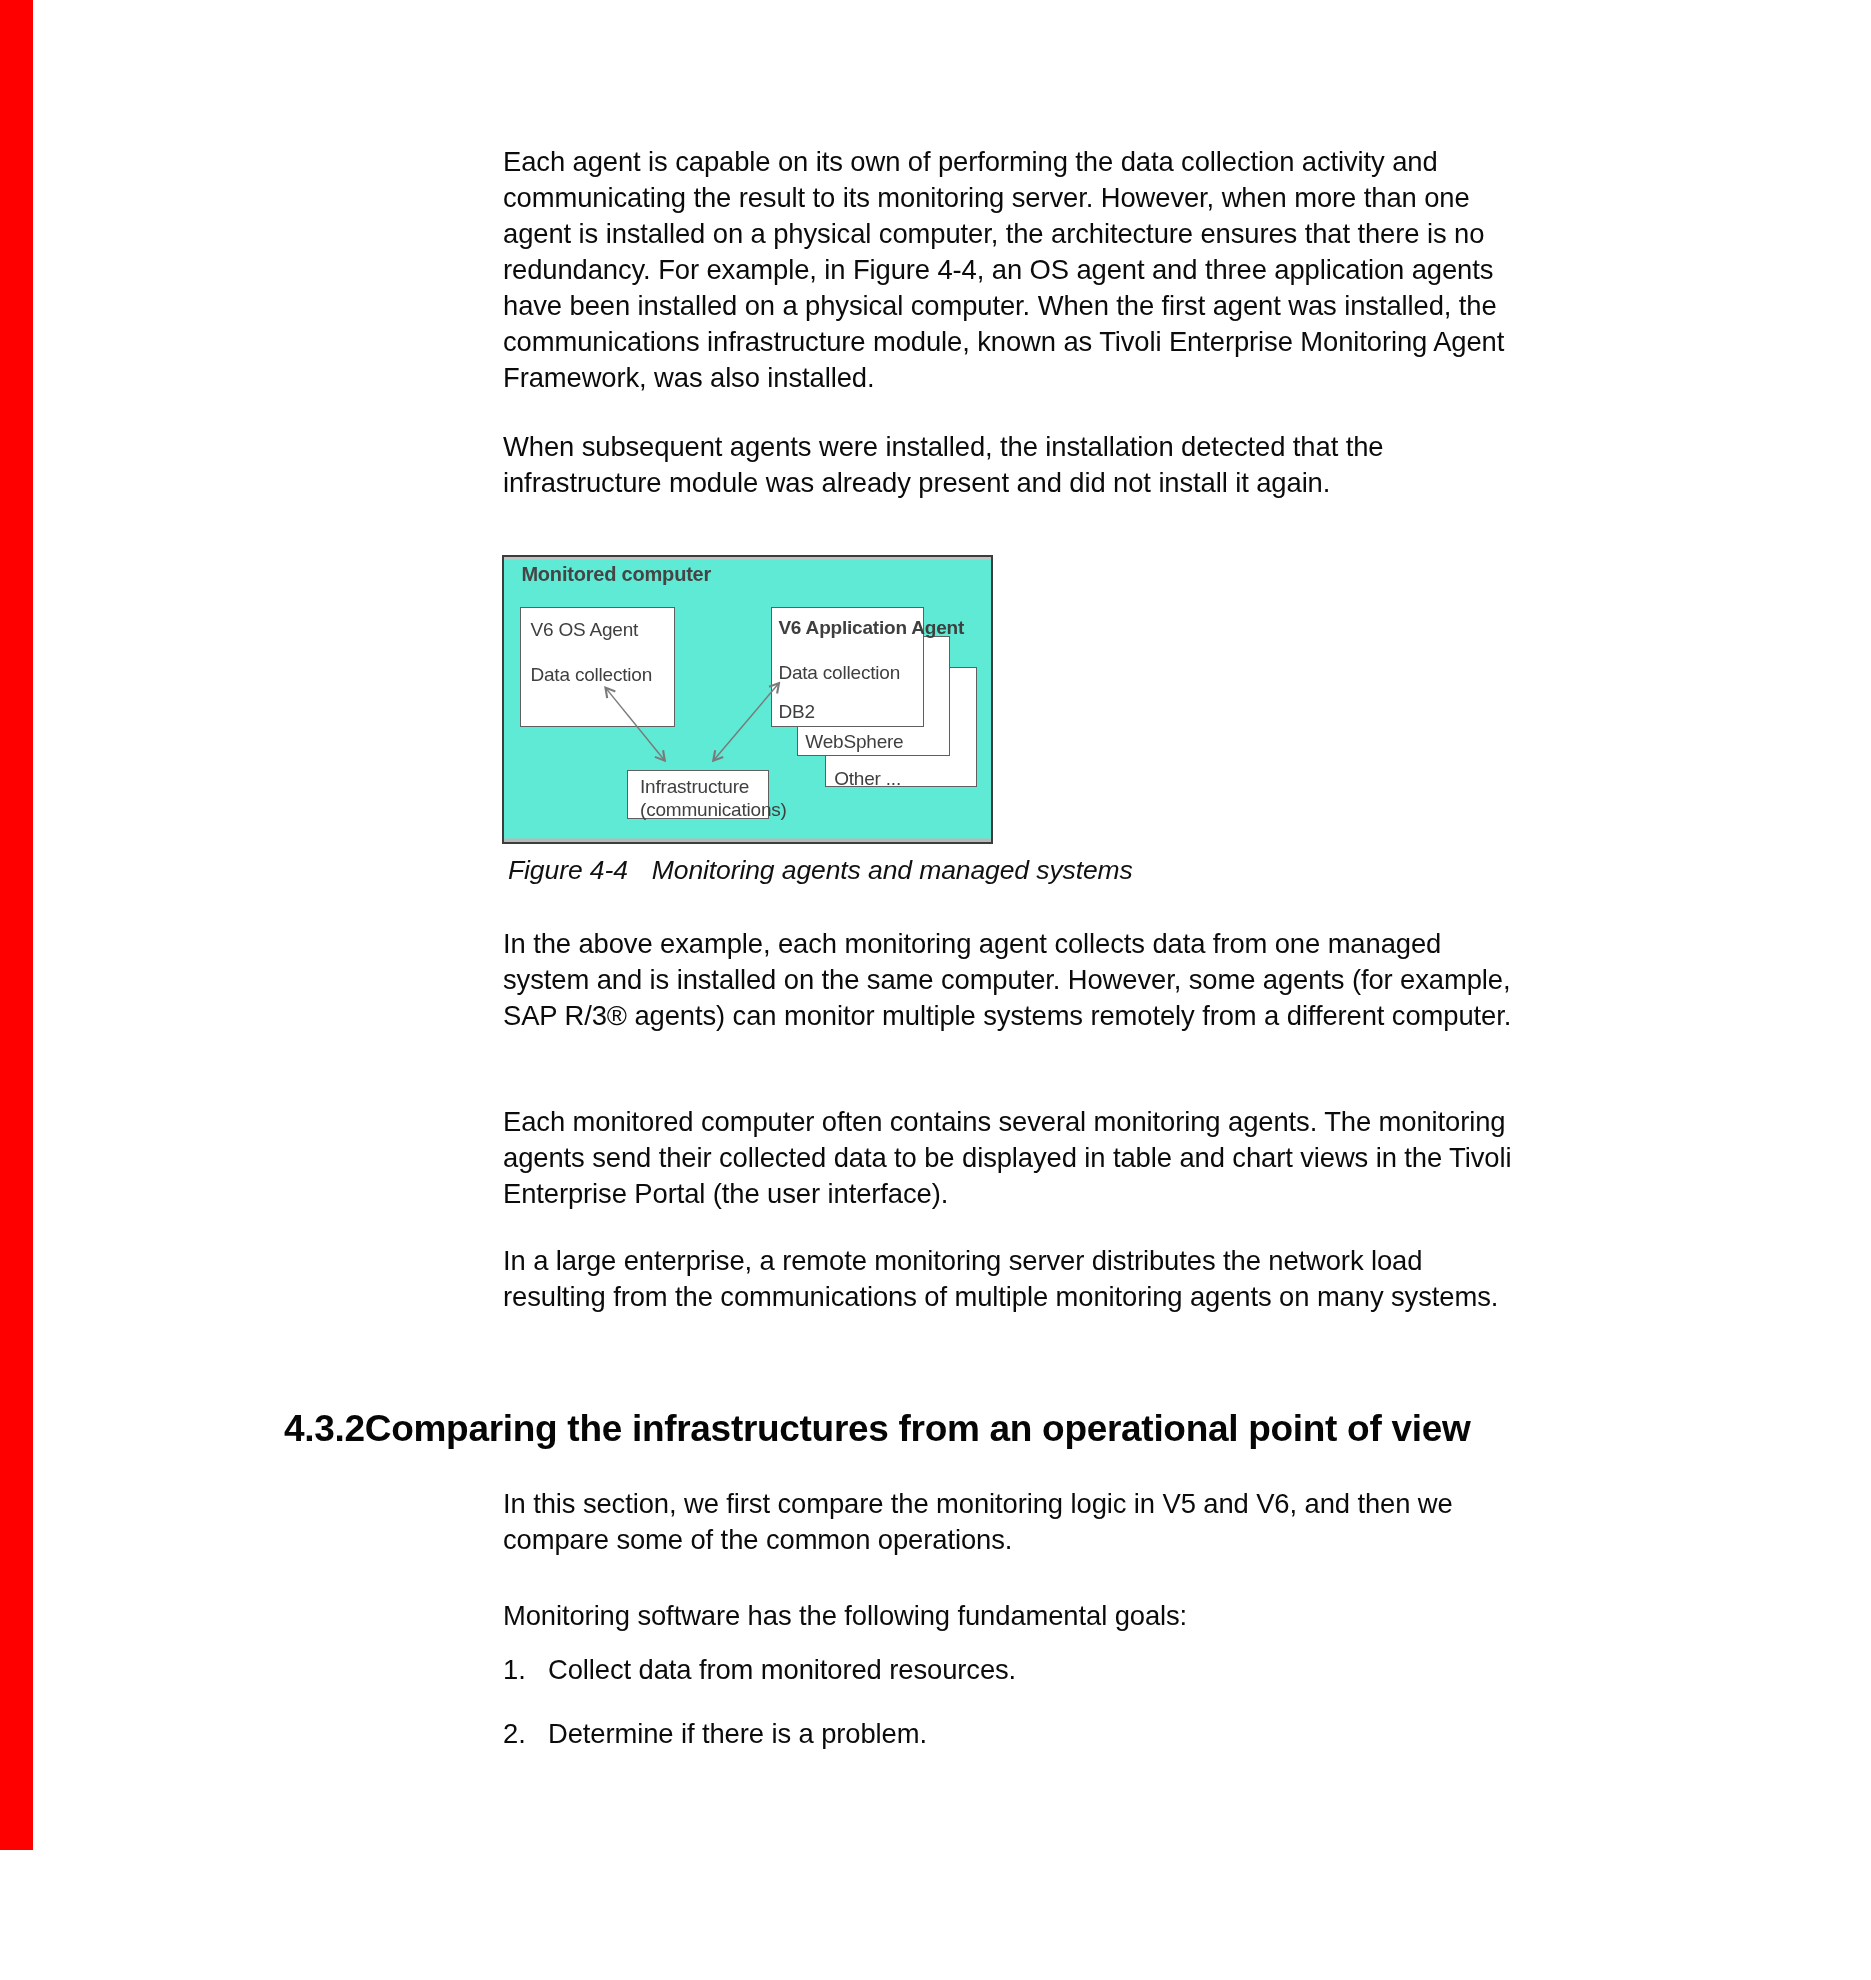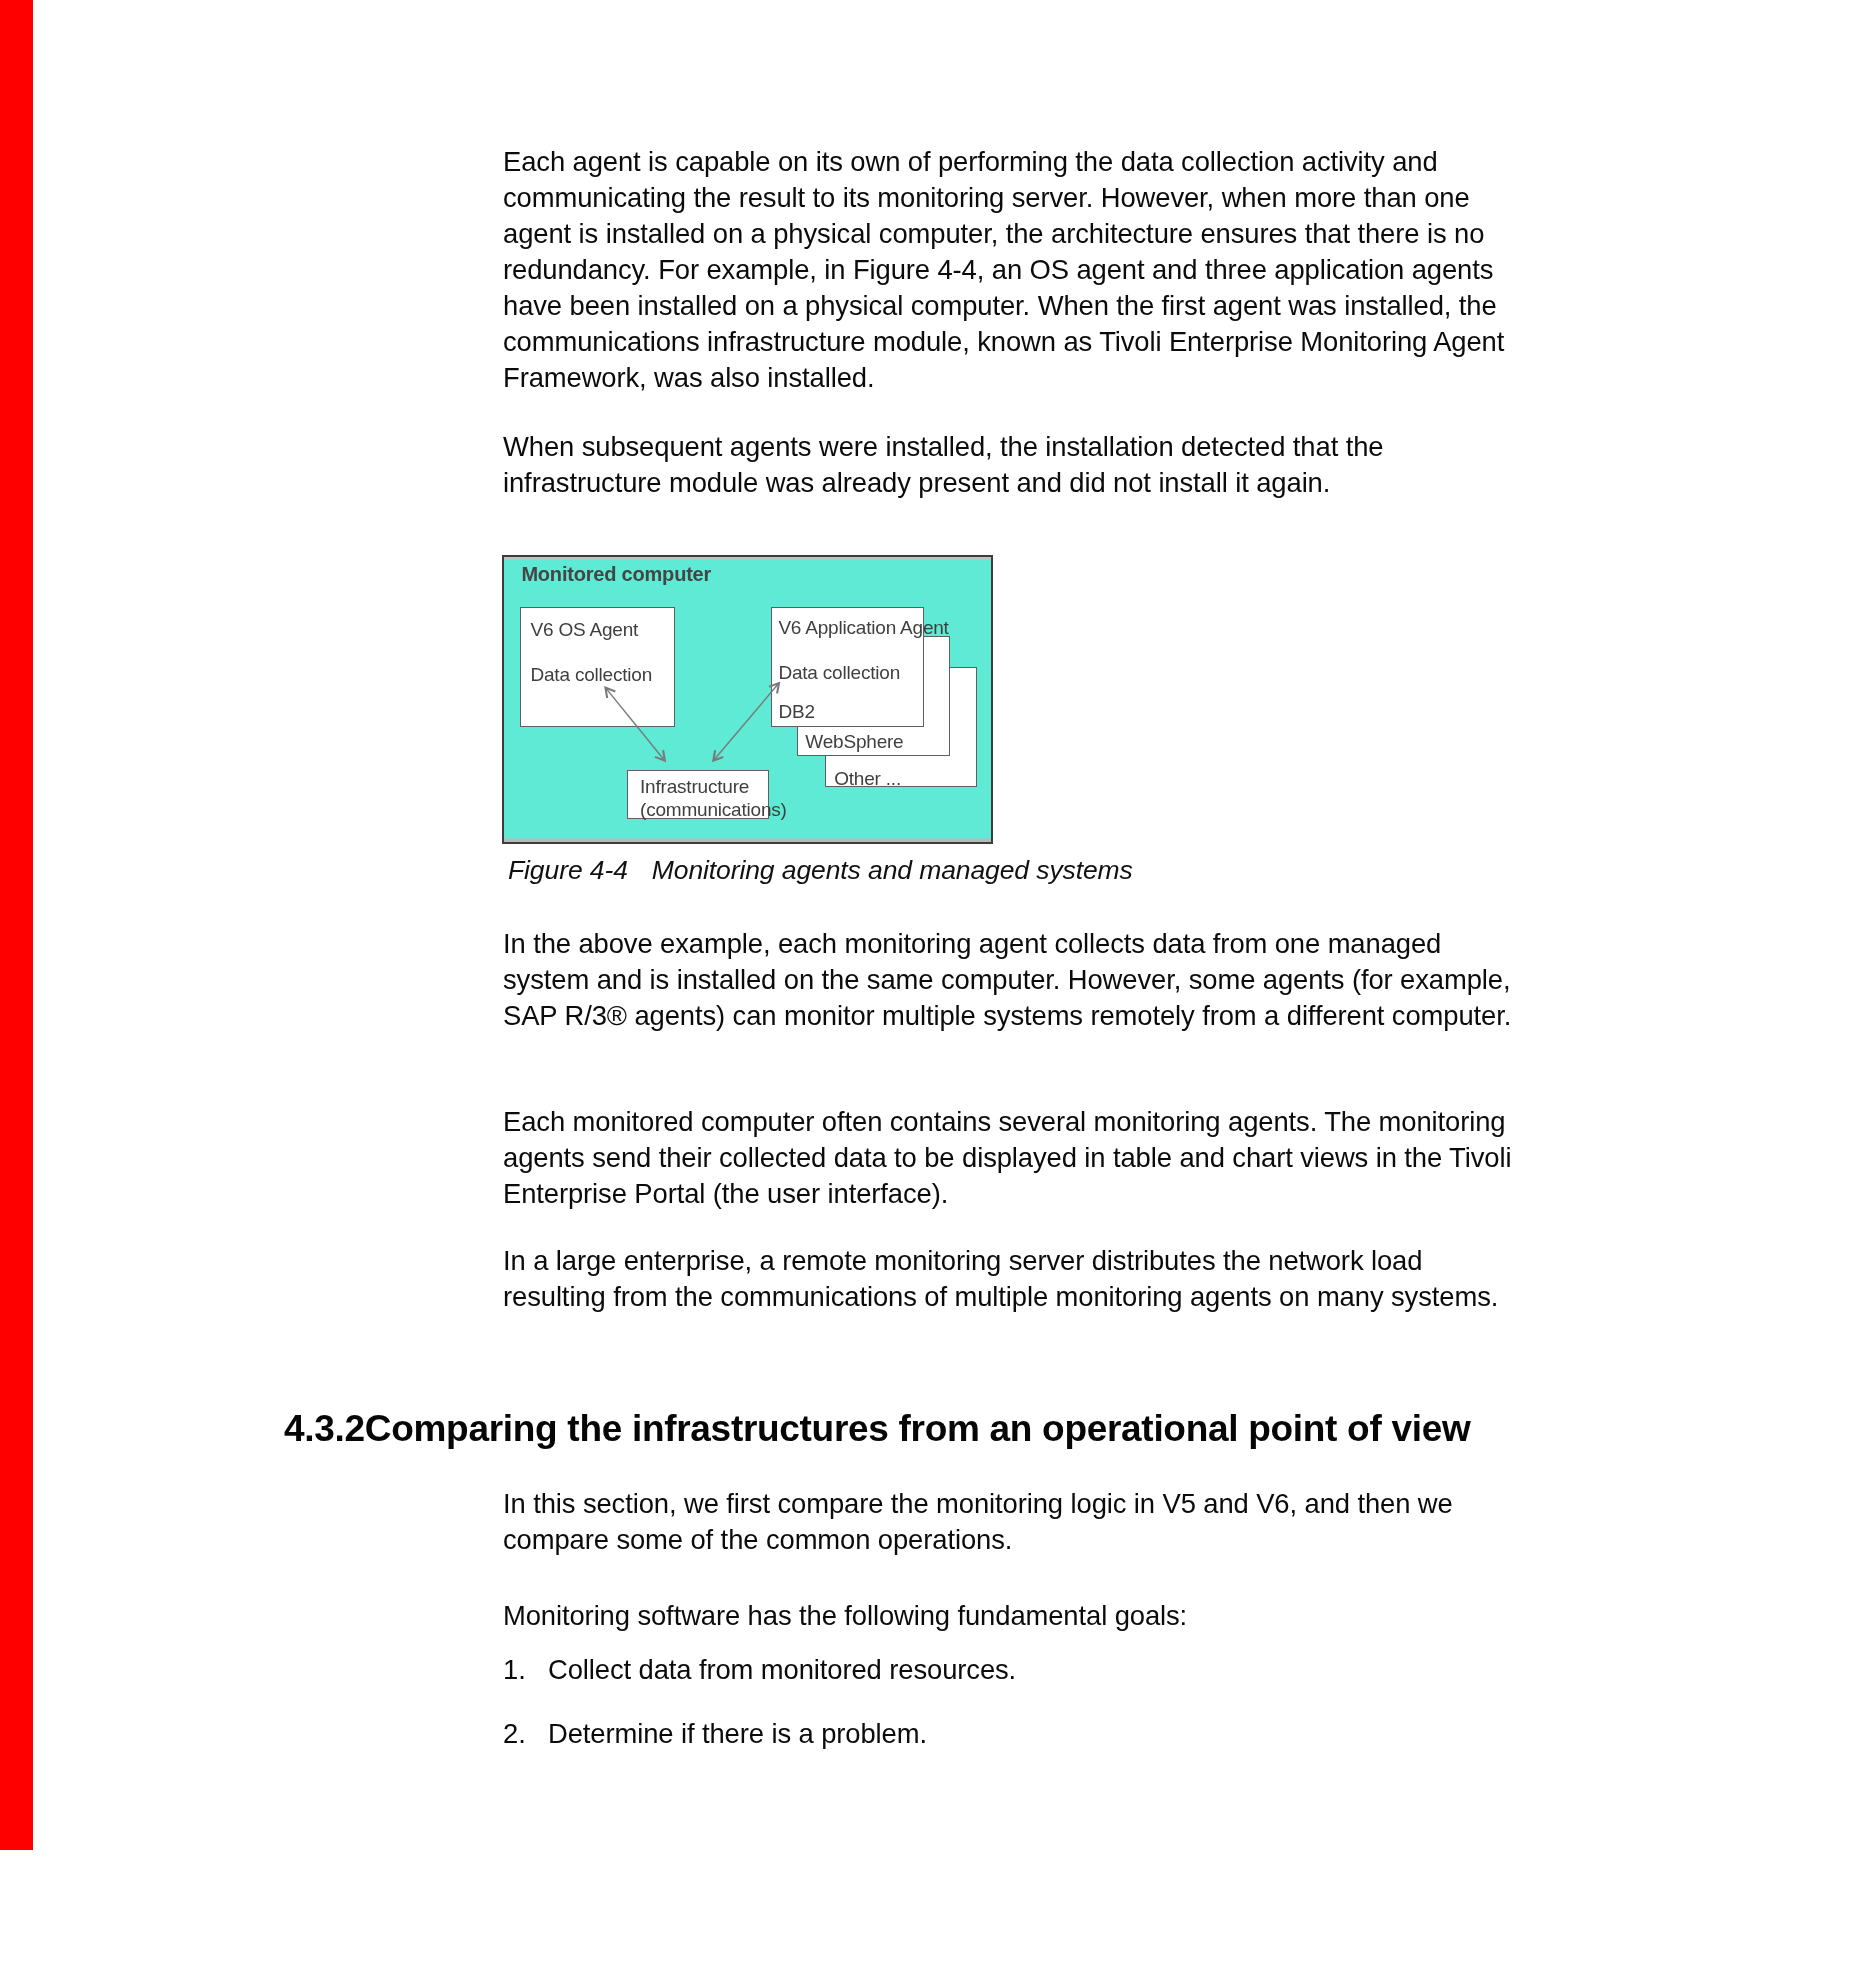--- a/index.html
+++ b/index.html
@@ -149,21 +149,21 @@
 
     <div class="fig-box box-other">
       <span style="left:8.2px; top:100px;">Other ...</span>
     </div>
 
     <div class="fig-box box-websphere">
       <span style="left:7.3px; top:94px;">WebSphere</span>
     </div>
 
     <div class="fig-box box-app">
-      <span style="left:6.4px; top:9.1px;">V6 Application Agent</span>
+      <span style="left:6.4px; top:9.1px;font-weight:bold;">V6 Application Agent</span>
       <span style="left:6.4px; top:54px;">Data collection</span>
       <span style="left:6.4px; top:93px;">DB2</span>
     </div>
 
     <div class="fig-box box-infra">
       <span style="left:12px; top:4.6px;">Infrastructure</span>
       <span style="left:12px; top:28px;">(communications)</span>
     </div>
 
     <svg class="arrows-svg" viewBox="0 0 533 312">

